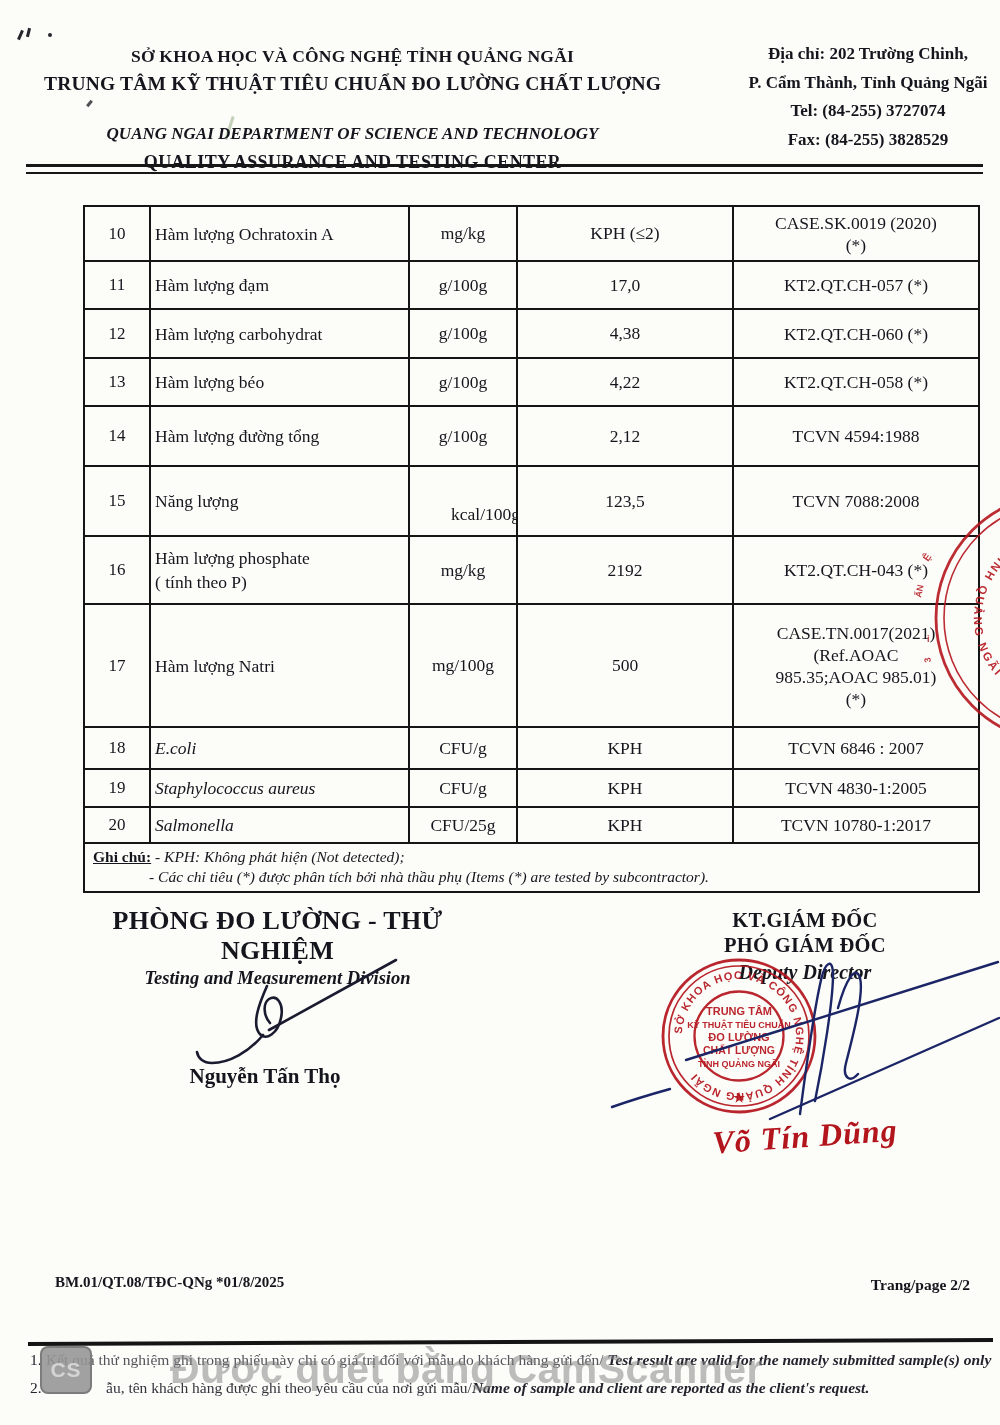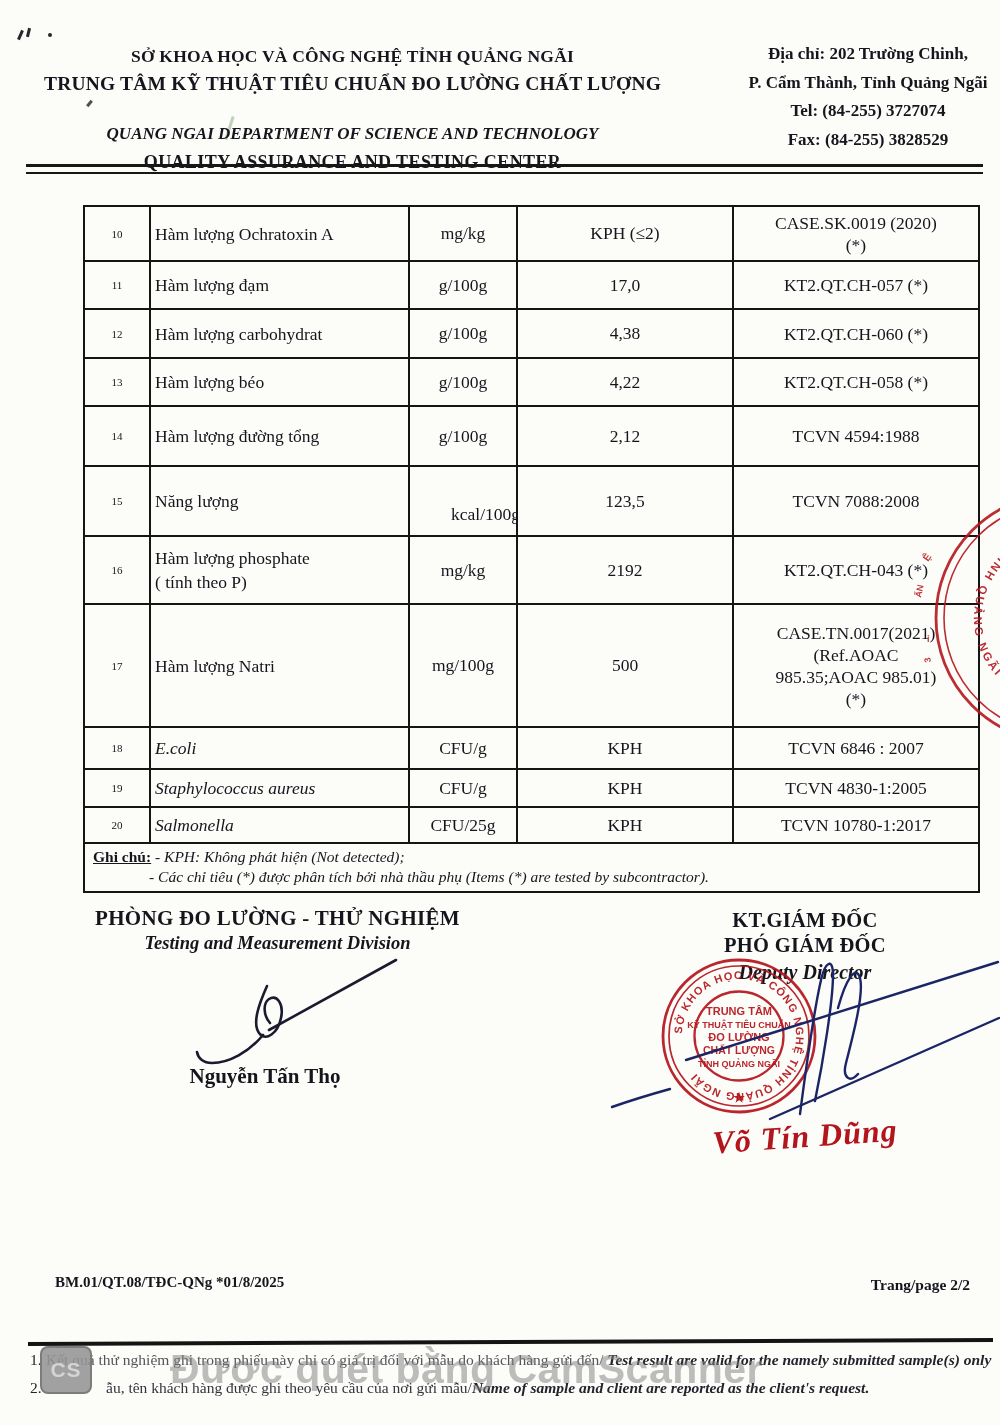--- a/index.html
+++ b/index.html
@@ -27,34 +27,34 @@
   
   table.results{
     position:absolute;left:83px;top:205px;width:895px;
     border-collapse:collapse;table-layout:fixed;
     font-size:17.5px;
   }
   table.results td{
     border:2.2px solid #151515;vertical-align:middle;
     padding:2px 4px;overflow:hidden;
   }
-  td.c-no{text-align:center;font-size:11px;}
+  td.c-no{text-align:center;font-size:17px;}
   td.c-param{text-align:left;padding-left:11px;white-space:pre-line;line-height:24px;}
   td.c-unit{text-align:center;}
   td.c-unit.cell-low{vertical-align:bottom;padding-bottom:10px;padding-left:41px;}
   td.c-result{text-align:center;}
   td.c-method{text-align:center;white-space:pre-line;line-height:22px;}
   td.cell-italic{font-style:italic;}
   tr.notes-row td{padding:3px 8px 5px 8px;font-size:15.5px;line-height:19.5px;vertical-align:top;}
   .notes-label{font-weight:bold;text-decoration:underline;}
   .notes-text{font-weight:normal;font-style:italic;}
   .notes-line2{margin-left:56px;}
   
   .sig-left{position:absolute;left:60px;top:906px;width:435px;text-align:center;}
-  .sig-left .t1{font-size:21px;font-weight:bold;letter-spacing:.3px;}
+  .sig-left .t1{font-size:26px;font-weight:bold;letter-spacing:.3px;}
   .sig-left .t2{font-size:18.5px;font-weight:bold;font-style:italic;margin-top:2px;}
   .sig-left-name{position:absolute;left:135px;top:1064px;width:260px;text-align:center;
     font-size:21px;font-weight:bold;}
   .sig-right{position:absolute;left:645px;top:908px;width:320px;text-align:center;}
   .sig-right .t1,.sig-right .t2{font-size:20.5px;font-weight:bold;letter-spacing:.3px;line-height:25px;}
   .sig-right .t3{font-size:20px;font-weight:bold;font-style:italic;margin-top:3px;}
   .sig-right-name{position:absolute;left:700px;top:1118px;width:210px;text-align:center;
     font-size:32px;font-weight:bold;font-style:italic;color:#b3151d;
     transform:rotate(-4deg);letter-spacing:1px;}
   

